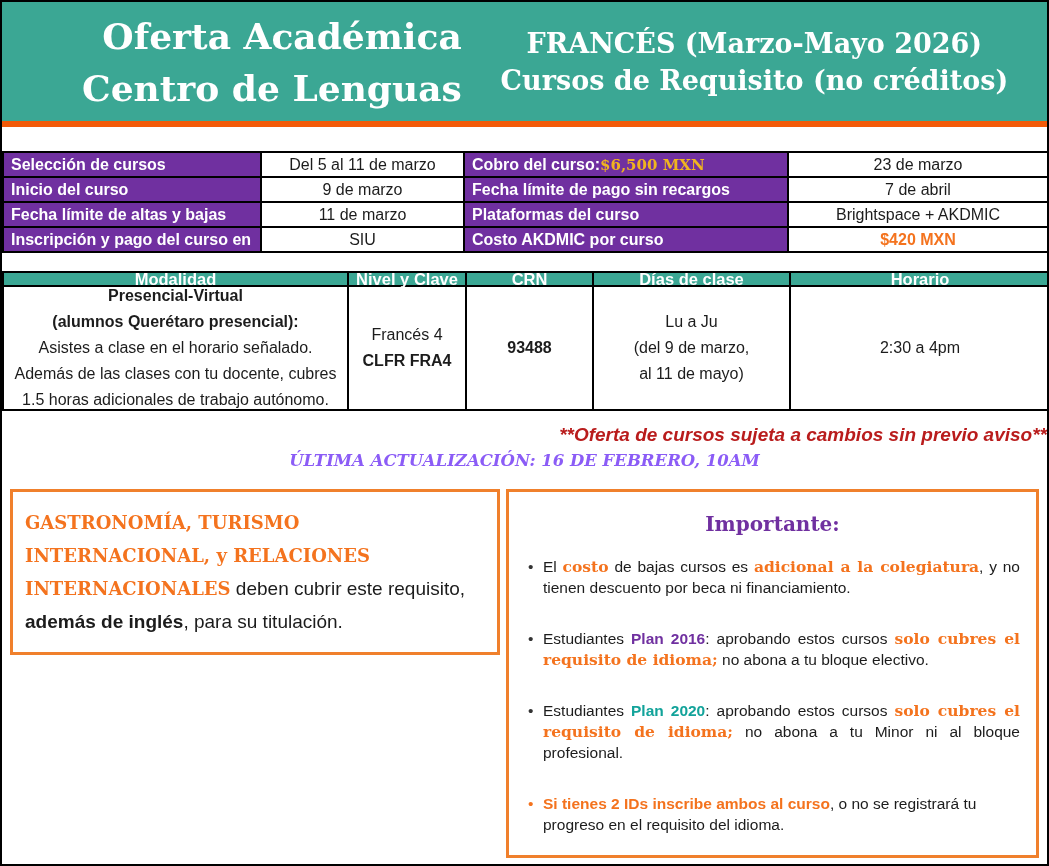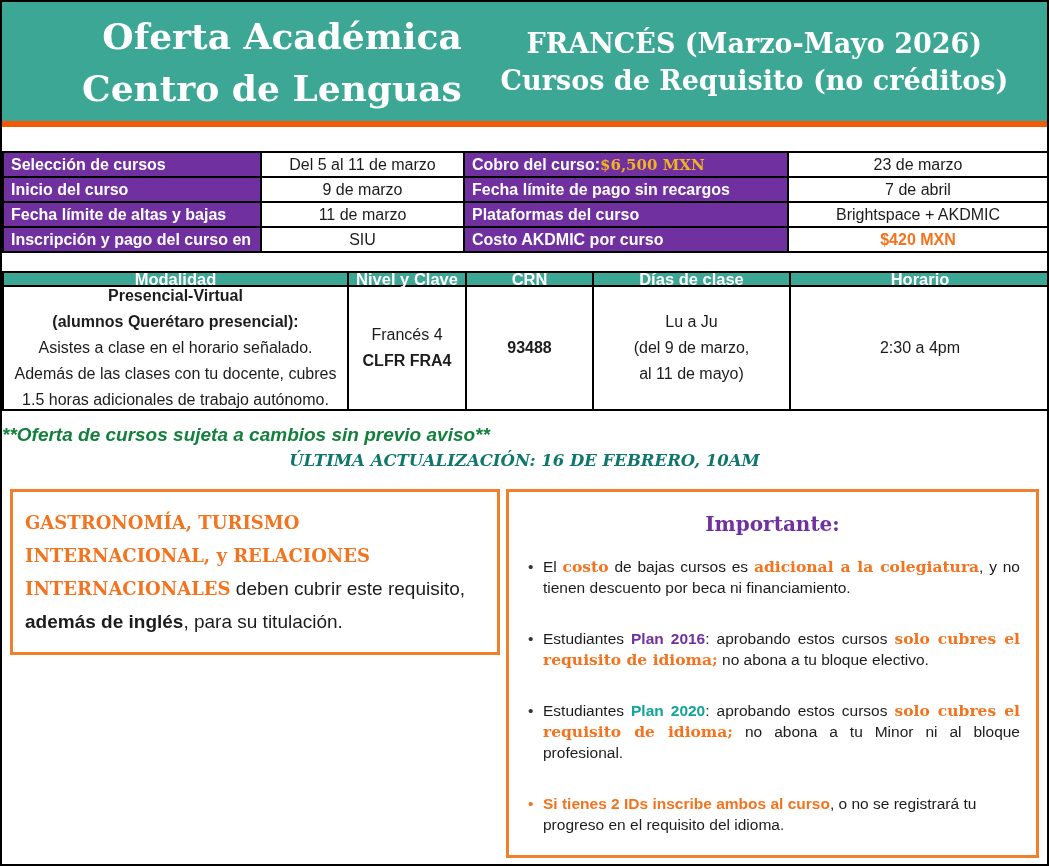--- a/index.html
+++ b/index.html
@@ -25,22 +25,22 @@
   .gold { color: #F0B41F; font-weight: bold; font-family: "DejaVu Serif", serif; font-size: 15px; text-align: center; }
   .orange-strong { color: #F4731E; font-weight: bold; }
 
   
   .t2 { display: grid; grid-template-columns: 345px 118px 127px 197px 260px; margin-top: 18px; border-top: 2px solid #000; border-left: 2px solid #000; width: 1049px; }
   .t2 .hcell { background: #3BA794; color: #fff; font-weight: bold; font-size: 16.5px; height: 14px; display: flex; align-items: center; justify-content: center; border-right: 2px solid #000; border-bottom: 2px solid #000; }
   .t2 .bcell { height: 124px; display: flex; flex-direction: column; align-items: center; justify-content: center; text-align: center; font-size: 16px; line-height: 26px; border-right: 2px solid #000; border-bottom: 2px solid #000; padding: 2px 6px; }
   .b { font-weight: bold; }
 
   
-  .notice1 { margin-top: 13px; text-align: left; font-weight: bold; font-style: italic; font-size: 19px; color: #15803d; }
-  .notice2 { margin-top: 5px; text-align: center; font-weight: bold; font-style: italic; font-size: 16.5px; color: #0f766e; font-family: "DejaVu Serif", serif; }
+  .notice1 { margin-top: 13px; text-align: right; font-weight: bold; font-style: italic; font-size: 19px; color: #b91c1c; }
+  .notice2 { margin-top: 5px; text-align: center; font-weight: bold; font-style: italic; font-size: 16.5px; color: #8b5cf6; font-family: "DejaVu Serif", serif; }
 
   
   .boxes { display: flex; justify-content: space-between; align-items: flex-start; padding: 0 8px; margin-top: 19px; }
   .left-box { width: 490px; border: 3px solid #F0802C; padding: 14px 12px; font-size: 19px; line-height: 33px; color: #1c1c1c; }
   .left-box .seg.os { font-size: 18px; }
   .right-box { width: 533px; border: 3px solid #F0802C; padding: 12px 16px 16px 16px; }
   .imp-title { text-align: center; color: #7030A0; font-weight: bold; font-family: "DejaVu Serif", serif; font-size: 20px; margin: 8px 0 20px 0; }
   ul.bullets { list-style: none; font-size: 15.5px; line-height: 21px; }
   ul.bullets li { position: relative; padding-left: 18px; margin-bottom: 30px; text-align: justify; }
   ul.bullets li:last-child { margin-bottom: 4px; }

